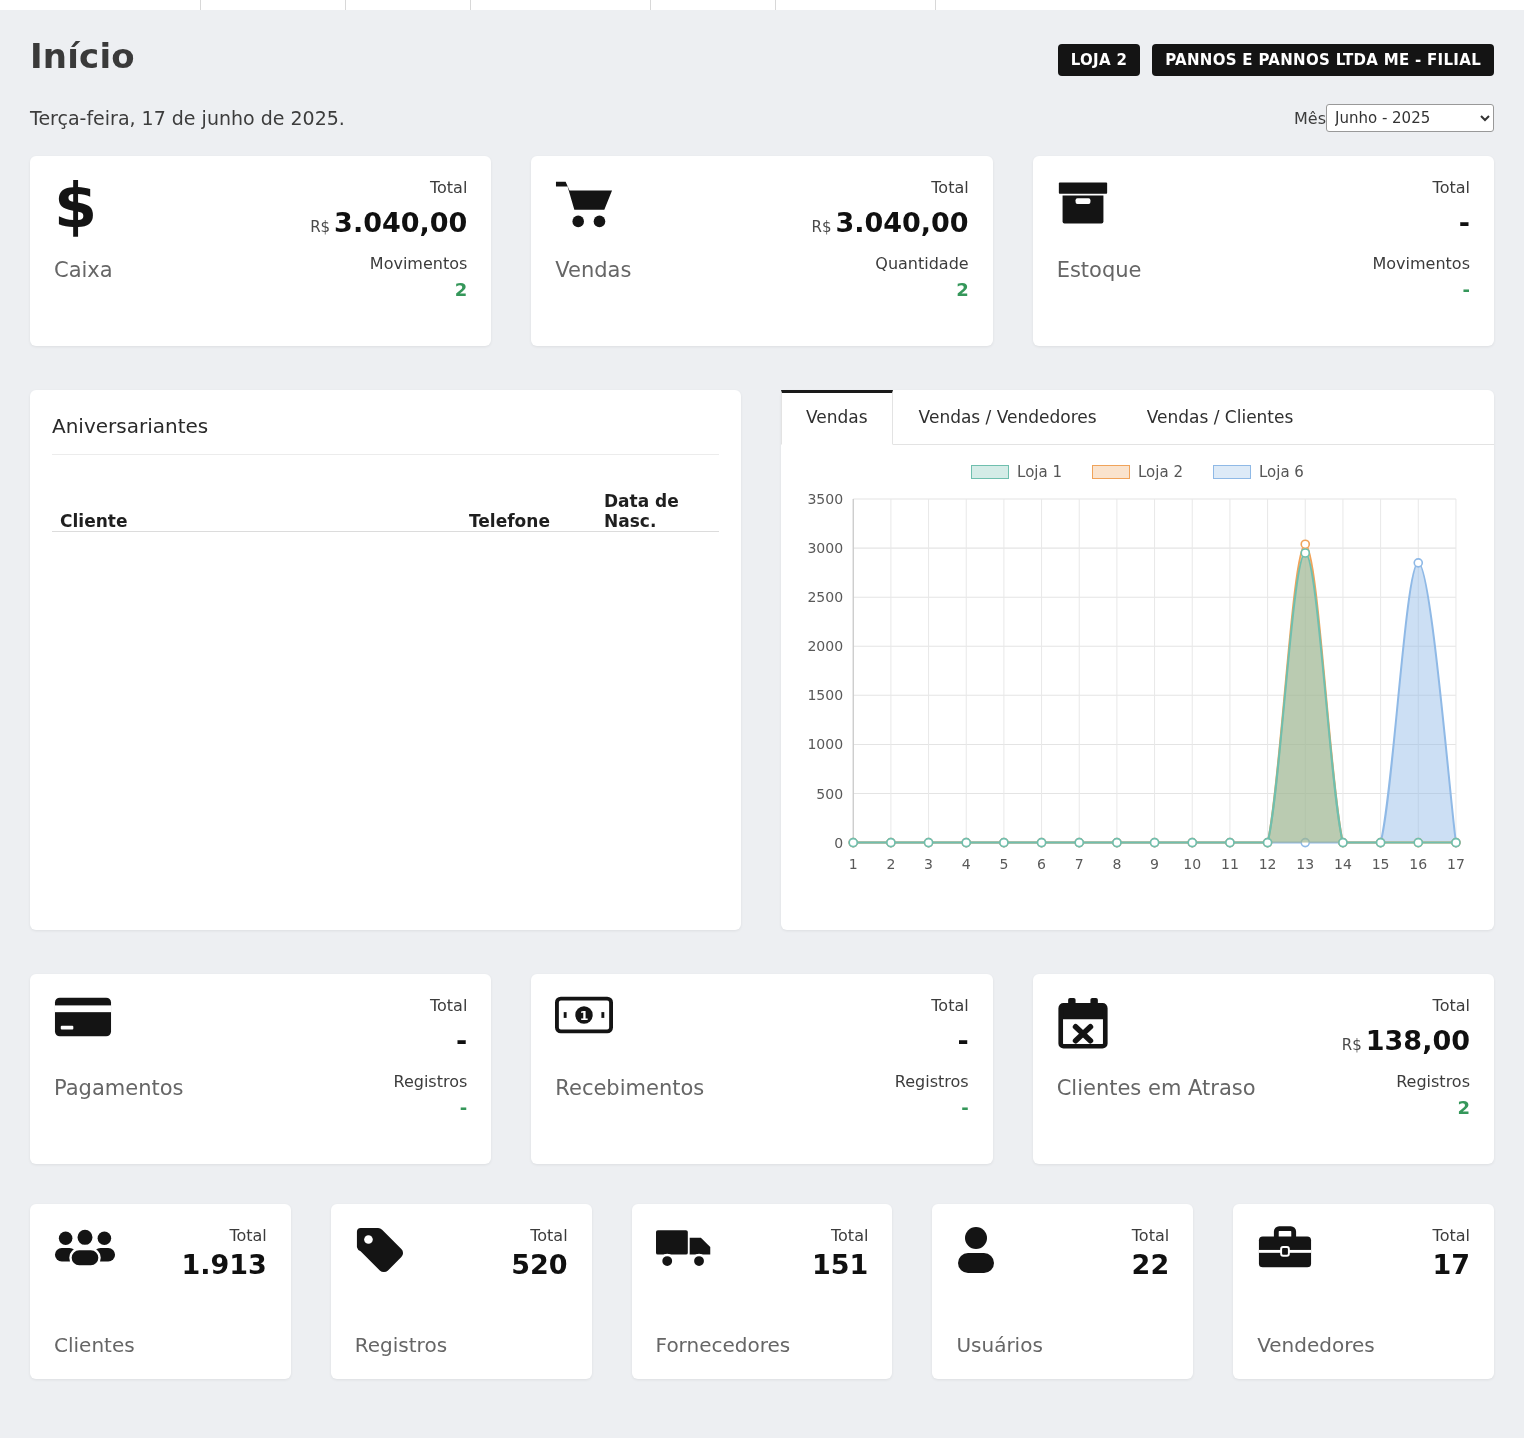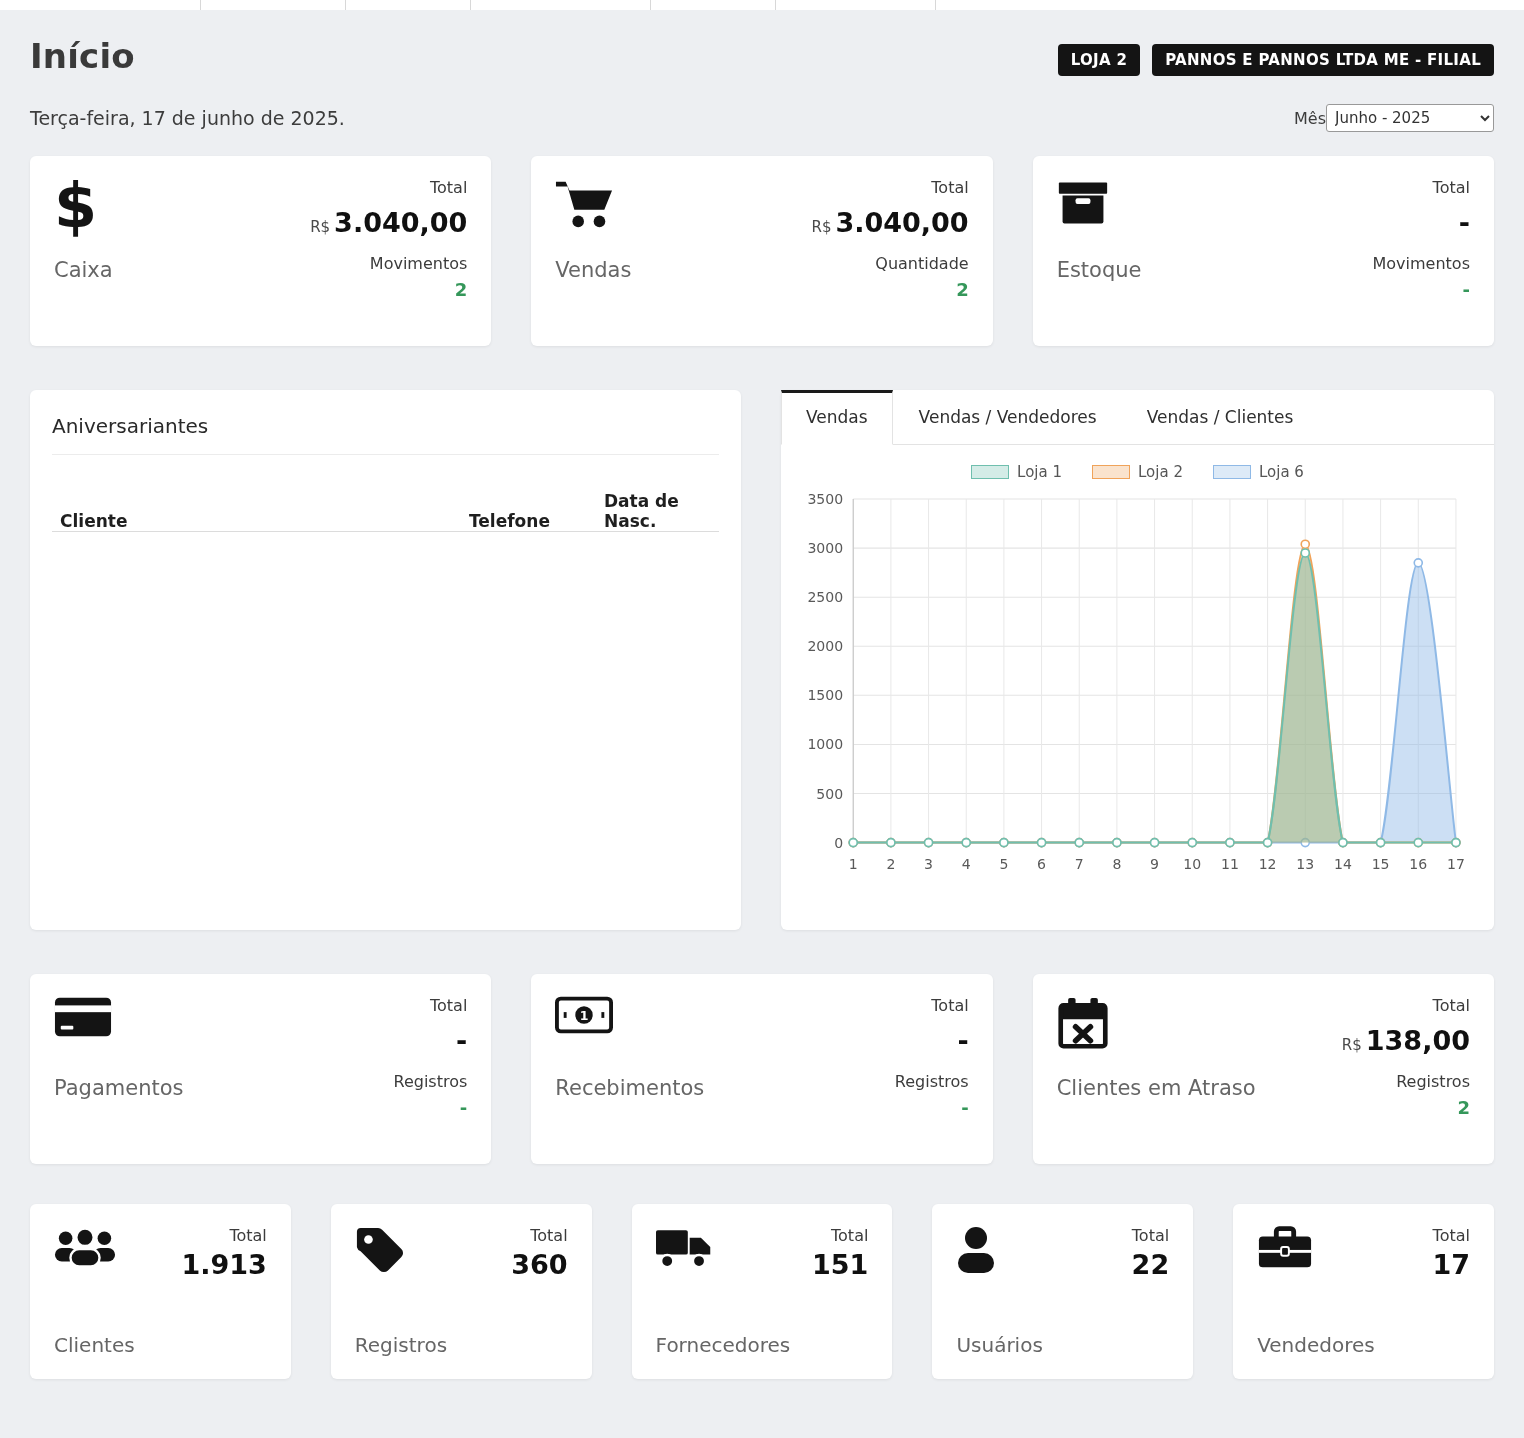--- a/index.html
+++ b/index.html
@@ -423,21 +423,21 @@
         <span class="sc-icon">
           <svg class="icon-svg" width="50" height="50" viewBox="0 0 52 52">
             <path d="M2 6 a4 4 0 0 1 4 -4 h18 a6 6 0 0 1 4.2 1.8 l20 20 a6 6 0 0 1 0 8.5 L34.3 46.2 a6 6 0 0 1 -8.5 0 l-20 -20 A6 6 0 0 1 2 22 Z" fill="#141414"></path>
             <circle cx="14" cy="14" r="4.5" fill="#ffffff"></circle>
           </svg>
         </span>
         <div class="sc-label">Registros</div>
       </div>
       <div class="sc-right">
         <div class="sc-total-label">Total</div>
-        <div class="sc-value">360</div>
+        <div class="sc-value">520</div>
       </div>
     </div>
 
     <div class="card small-card">
       <div class="sc-left">
         <span class="sc-icon">
           <svg class="icon-svg" width="58" height="44" viewBox="0 0 62 46">
             <rect x="0" y="4" width="34" height="26" rx="2" fill="#141414"></rect>
             <path d="M36 12 h12 l10 10 v8 h-22 Z" fill="#141414"></path>
             <circle cx="12" cy="37" r="6.5" fill="#141414" stroke="#ffffff" stroke-width="2.5"></circle>

